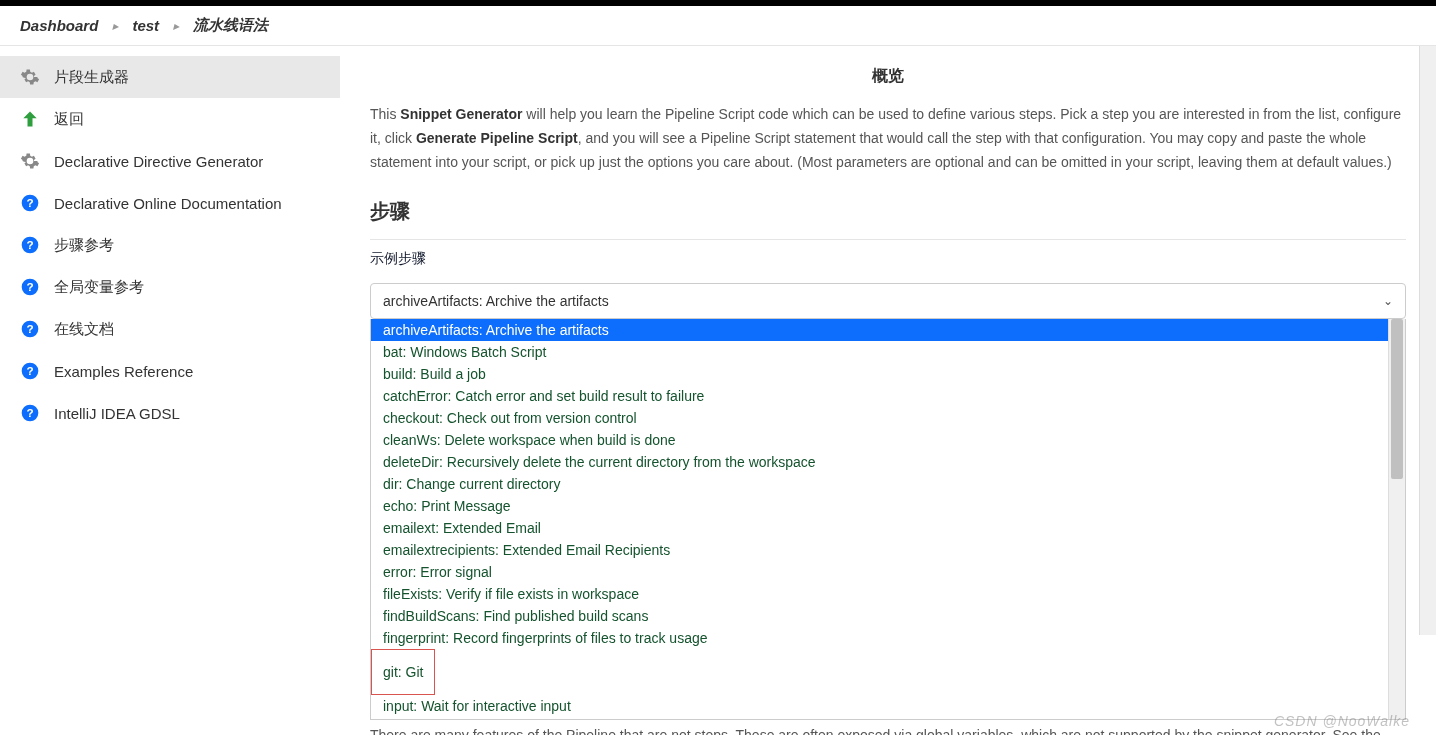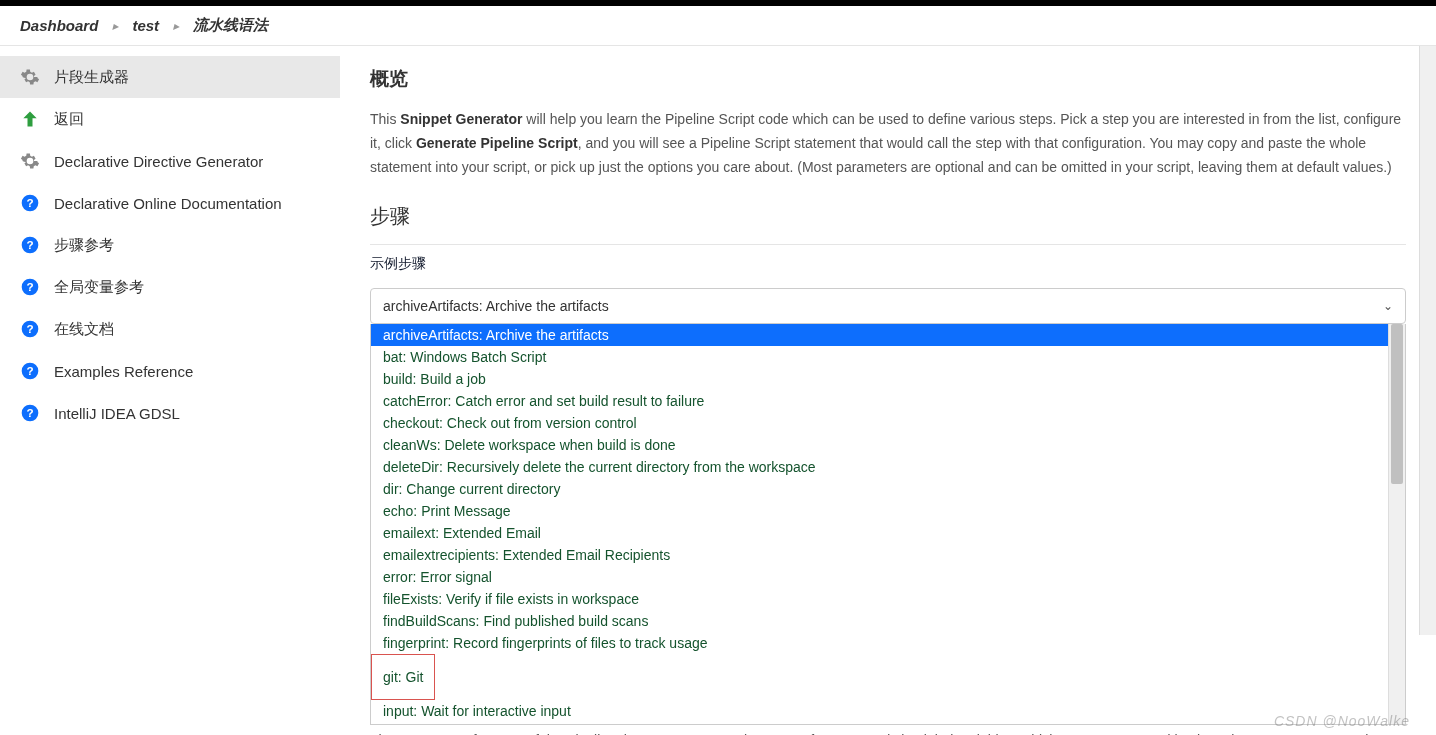--- a/index.html
+++ b/index.html
@@ -7,24 +7,24 @@
 .topbar { height: 6px; background: #000; }
 .breadcrumb { padding: 10px 20px; border-bottom: 1px solid #e5e5e5; display: flex; align-items: center; gap: 14px; font-size: 15px; font-style: italic; }
 .breadcrumb .crumb { color: #333; font-weight: 600; }
 .breadcrumb .sep { color: #999; font-size: 12px; }
 .main { display: flex; height: calc(100% - 46px); }
 .sidebar { width: 340px; background: #fff; padding-top: 10px; flex-shrink: 0; }
 .side-item { display: flex; align-items: center; gap: 14px; padding: 11px 20px; cursor: pointer; color: #333; font-size: 15px; }
 .side-item.active { background: #e8e8e8; }
 .icon { width: 20px; height: 20px; display: inline-flex; align-items: center; justify-content: center; flex-shrink: 0; }
 .content { flex: 1; padding: 20px 30px; overflow: hidden; position: relative; }
-.content h1 { font-size: 19px; font-weight: 700; margin-bottom: 16px; }
+.content h1 { font-size: 16px; font-weight: 700; margin-bottom: 16px; text-align: center; }
 .content p.desc { font-size: 14px; color: #555; line-height: 1.7; margin-bottom: 24px; }
 .content p.desc b { font-weight: 700; color: #333; }
-.content h2 { font-size: 20px; font-weight: 400; margin-bottom: 14px; }
+.content h2 { font-size: 20px; font-weight: 700; margin-bottom: 14px; }
 .content hr { border: none; border-top: 1px solid #e5e5e5; margin: 14px 0 10px 0; }
 .fieldlabel { font-size: 14px; color: #0f172a; margin-bottom: 15px; display: block; }
 .selectbox { width: 100%; border: 1px solid #ccc; border-radius: 4px; padding: 9px 12px; font-size: 14px; background: #fff; position: relative; display: flex; justify-content: space-between; align-items: center; cursor: pointer; }
 .listbox-wrap { border: 1px solid #ccc; border-top: none; width: 100%; display: flex; }
 .listbox { flex: 1; max-height: 400px; overflow-y: auto; }
 .listbox .opt { padding: 1px 12px; font-size: 14px; color: #14532d; line-height: 20px; cursor: pointer; }
 .listbox .opt.selected { background: #0d6efd; color: #fff; }
 .listbox .opt.highlighted { border: 1px solid #d9534f; padding: 12px 11px; display: inline-block; margin-left: 0; }
 .listscroll { width: 17px; background: #f0f0f0; position: relative; border-left: 1px solid #ddd; }
 .listscroll .thumb { position: absolute; top: 0; left: 2px; right: 2px; height: 160px; background: #c0c0c0; border-radius: 2px; }

